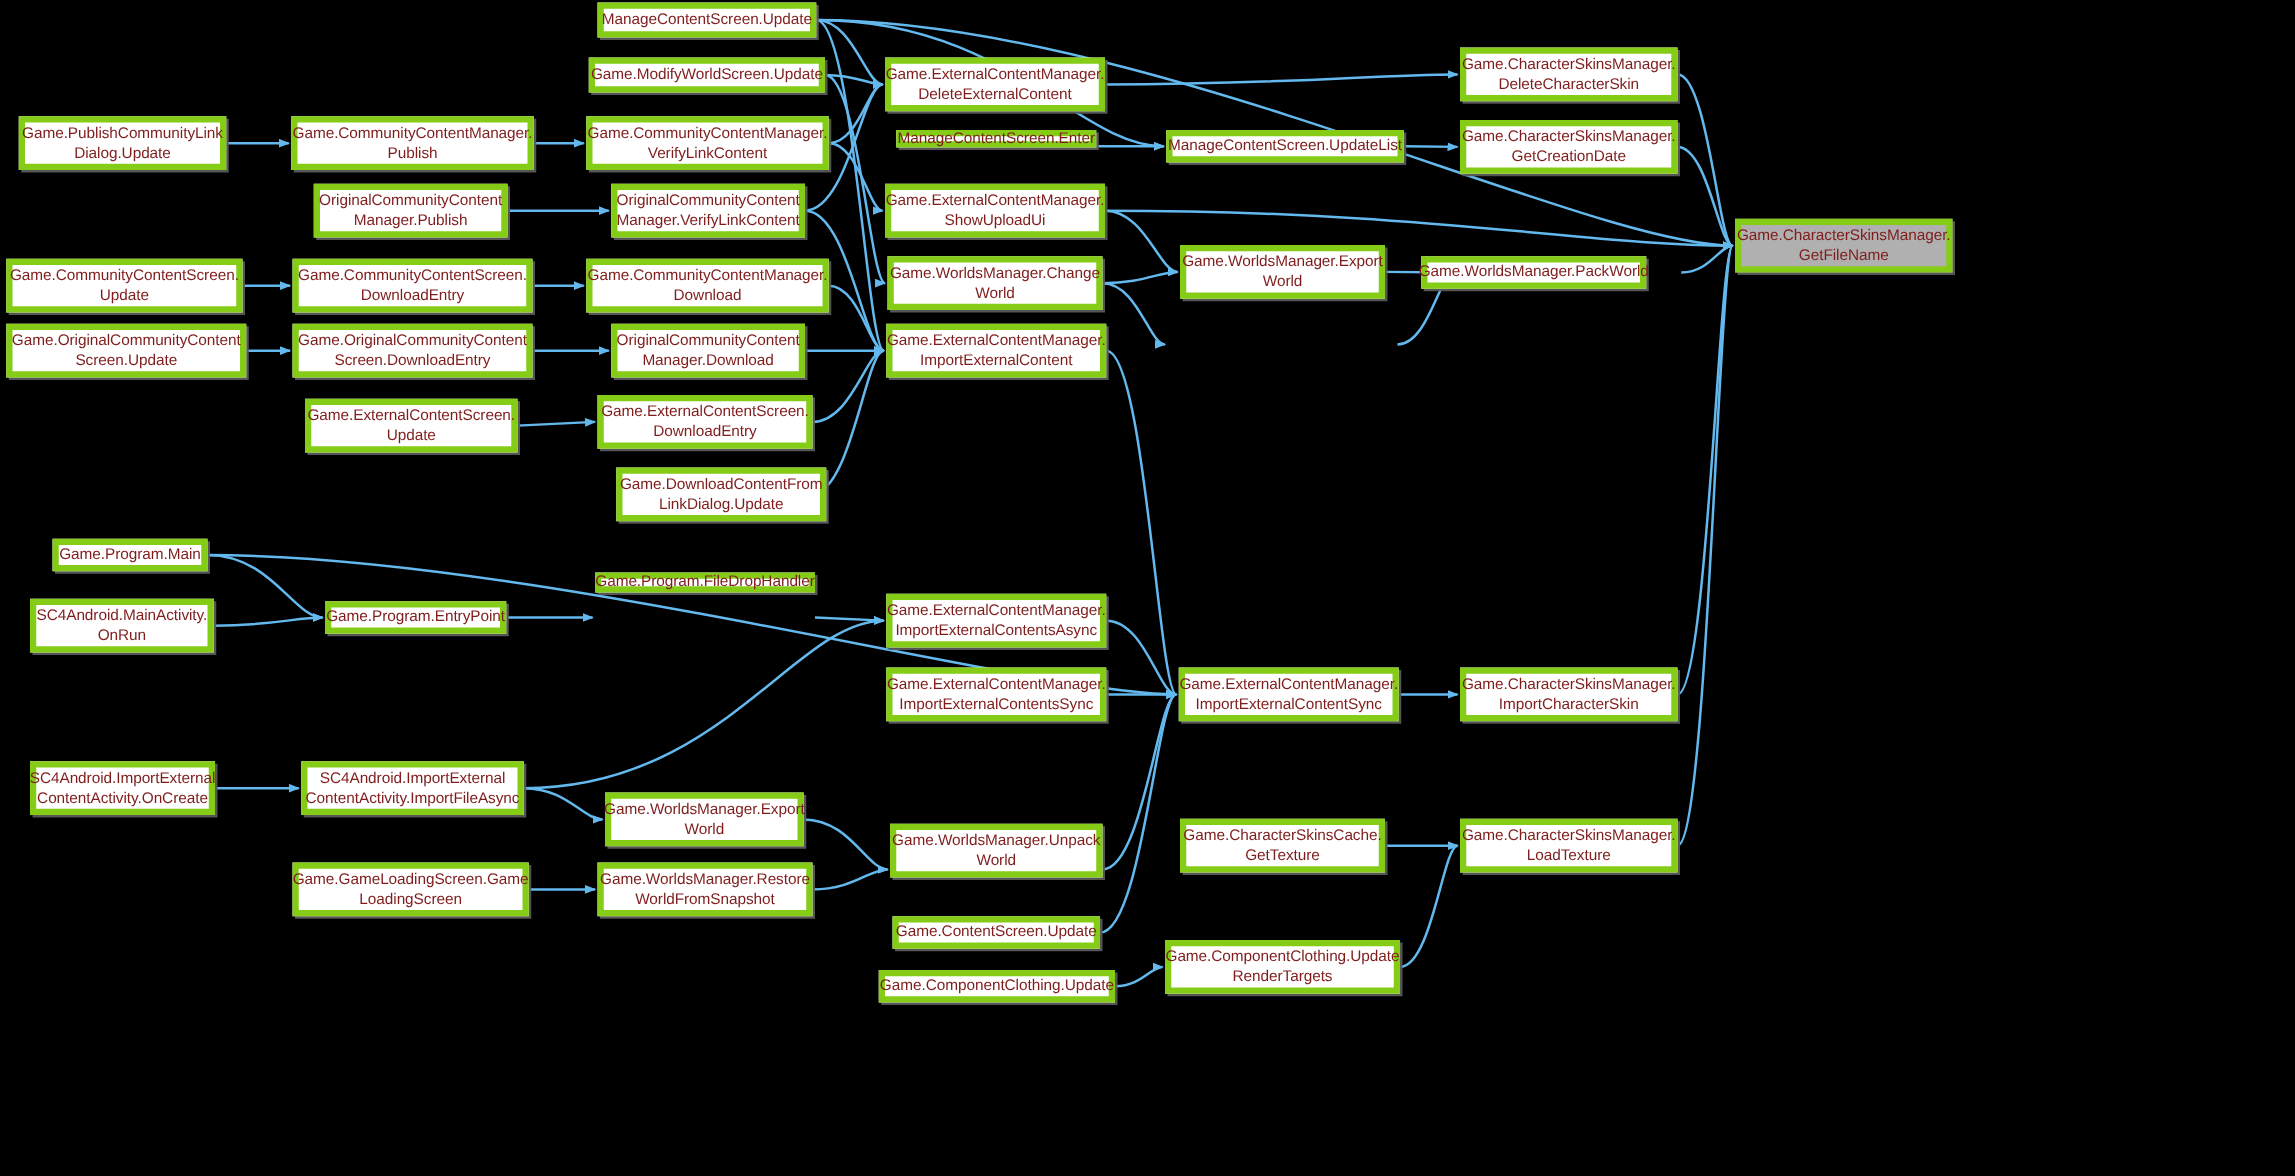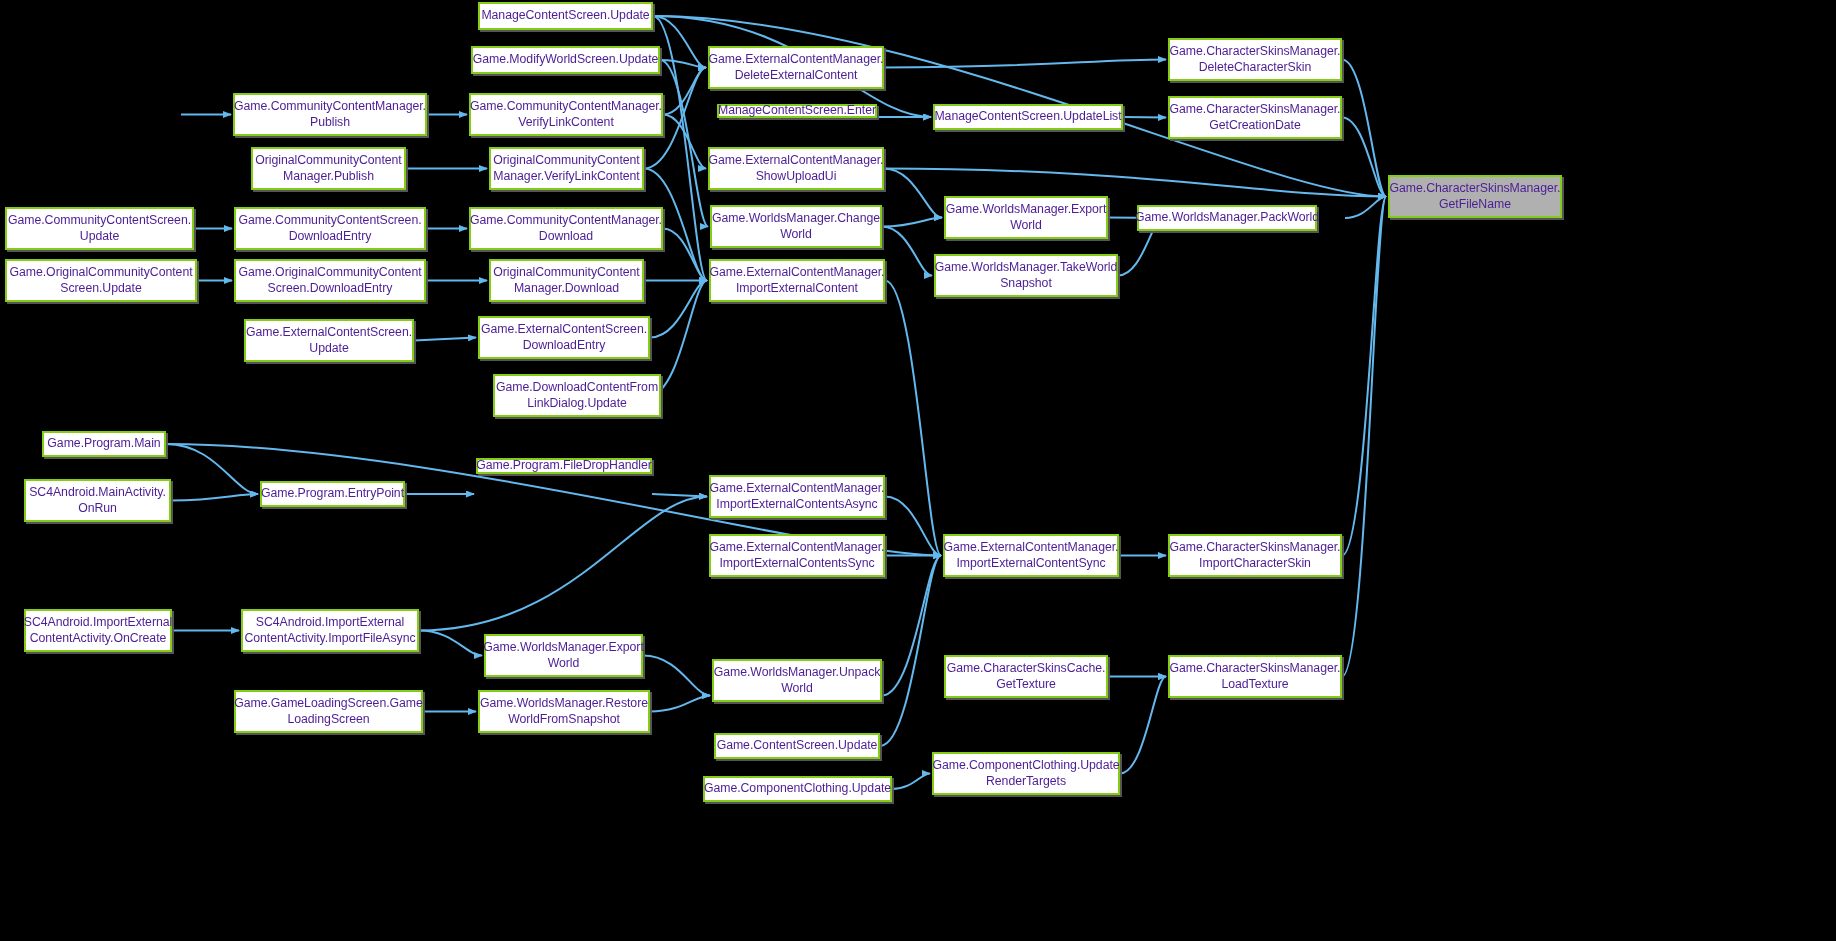--- a/index.html
+++ b/index.html
@@ -9,23 +9,23 @@
     width:1836px;height:941px;
     background:#000;
     font-family:"Liberation Sans","DejaVu Sans",sans-serif;
     overflow:hidden;
   }
   #edges{position:absolute;left:0;top:0;width:1836px;height:941px;pointer-events:none;}
   .node{
     position:absolute;
     box-sizing:border-box;
     background:#ffffff;
-    border:2px solid #84cc16;
+    border:5px solid #84cc16;
     box-shadow:2px 2px 0 rgba(90,90,90,0.95);
-    color:#4c1d95;
+    color:#7f1d1d;
     font-size:12.3px;
     line-height:15.5px;
     display:flex;
     align-items:center;
     justify-content:center;
     text-align:center;
     padding:1px 3px;
     white-space:pre-line;
     letter-spacing:-0.05px;
   }
@@ -93,20 +93,22 @@
       <path d="M650,711.5 C683,711.5 695.15,695.5 710,695.5" stroke="#63b8ee" stroke-width="2" fill="none" marker-end="url(#arr)"></path>
       <path d="M882,695.5 C914.45,695.5 926.3975,555.5 941,555.5" stroke="#63b8ee" stroke-width="2" fill="none" marker-end="url(#arr)"></path>
       <path d="M880,746 C913.55,746 925.9025,555.5 941,555.5" stroke="#63b8ee" stroke-width="2" fill="none" marker-end="url(#arr)"></path>
       <path d="M892,789 C912.9,789 920.595,773.5 930,773.5" stroke="#63b8ee" stroke-width="2" fill="none" marker-end="url(#arr)"></path>
       <path d="M1108,676.5 L1166,676.5" stroke="#63b8ee" stroke-width="2" fill="none" marker-end="url(#arr)"></path>
       <path d="M1120,773.5 C1145.3,773.5 1154.615,676.5 1166,676.5" stroke="#63b8ee" stroke-width="2" fill="none" marker-end="url(#arr)"></path>
       <path d="M1342,676.5 C1366.2,676.5 1375.11,196.5 1386,196.5" stroke="#63b8ee" stroke-width="2" fill="none" marker-end="url(#arr)"></path>
     </svg>
 <div class="node" style="left: 478px; top: 2px; width: 175px; height: 28px;">ManageContentScreen.Update</div>
     <div class="node" style="left: 471px; top: 46px; width: 189px; height: 28px;">Game.ModifyWorldScreen.Update</div>
+    <div class="node" style="left: 15px; top: 93px; width: 166px; height: 43px;">Game.PublishCommunityLink
+Dialog.Update</div>
     <div class="node" style="left: 233px; top: 93px; width: 194px; height: 43px;">Game.CommunityContentManager.
 Publish</div>
     <div class="node" style="left: 469px; top: 93px; width: 194px; height: 43px;">Game.CommunityContentManager.
 VerifyLinkContent</div>
     <div class="node" style="left: 708px; top: 46px; width: 176px; height: 43px;">Game.ExternalContentManager.
 DeleteExternalContent</div>
     <div class="node" style="left: 717px; top: 104px; width: 160px; height: 14px;">ManageContentScreen.Enter</div>
     <div class="node" style="left: 933px; top: 104px; width: 190px; height: 26px;">ManageContentScreen.UpdateList</div>
     <div class="node" style="left: 1168px; top: 38px; width: 174px; height: 43px;">Game.CharacterSkinsManager.
 DeleteCharacterSkin</div>
@@ -132,22 +134,20 @@
 World</div>
     <div class="node" style="left: 1137px; top: 205px; width: 180px; height: 26px;">Game.WorldsManager.PackWorld</div>
     <div class="node" style="left: 5px; top: 259px; width: 192px; height: 43px;">Game.OriginalCommunityContent
 Screen.Update</div>
     <div class="node" style="left: 234px; top: 259px; width: 192px; height: 43px;">Game.OriginalCommunityContent
 Screen.DownloadEntry</div>
     <div class="node" style="left: 489px; top: 259px; width: 155px; height: 43px;">OriginalCommunityContent
 Manager.Download</div>
     <div class="node" style="left: 709px; top: 259px; width: 176px; height: 43px;">Game.ExternalContentManager.
 ImportExternalContent</div>
-    <div class="node" style="left: 934px; top: 254px; width: 184px; height: 43px;">Game.WorldsManager.TakeWorld
-Snapshot</div>
     <div class="node" style="left: 244px; top: 319px; width: 170px; height: 43px;">Game.ExternalContentScreen.
 Update</div>
     <div class="node" style="left: 478px; top: 316px; width: 172px; height: 43px;">Game.ExternalContentScreen.
 DownloadEntry</div>
     <div class="node" style="left: 481px; top: 374px; width: 168px; height: 43px; margin-left: 12px;">Game.DownloadContentFrom
 LinkDialog.Update</div>
     <div class="node" style="left: 42px; top: 431px; width: 124px; height: 26px;">Game.Program.Main</div>
     <div class="node" style="left: 24px; top: 479px; width: 147px; height: 43px;">SC4Android.MainActivity.
 OnRun</div>
     <div class="node" style="left: 260px; top: 481px; width: 145px; height: 26px;">Game.Program.EntryPoint</div>

